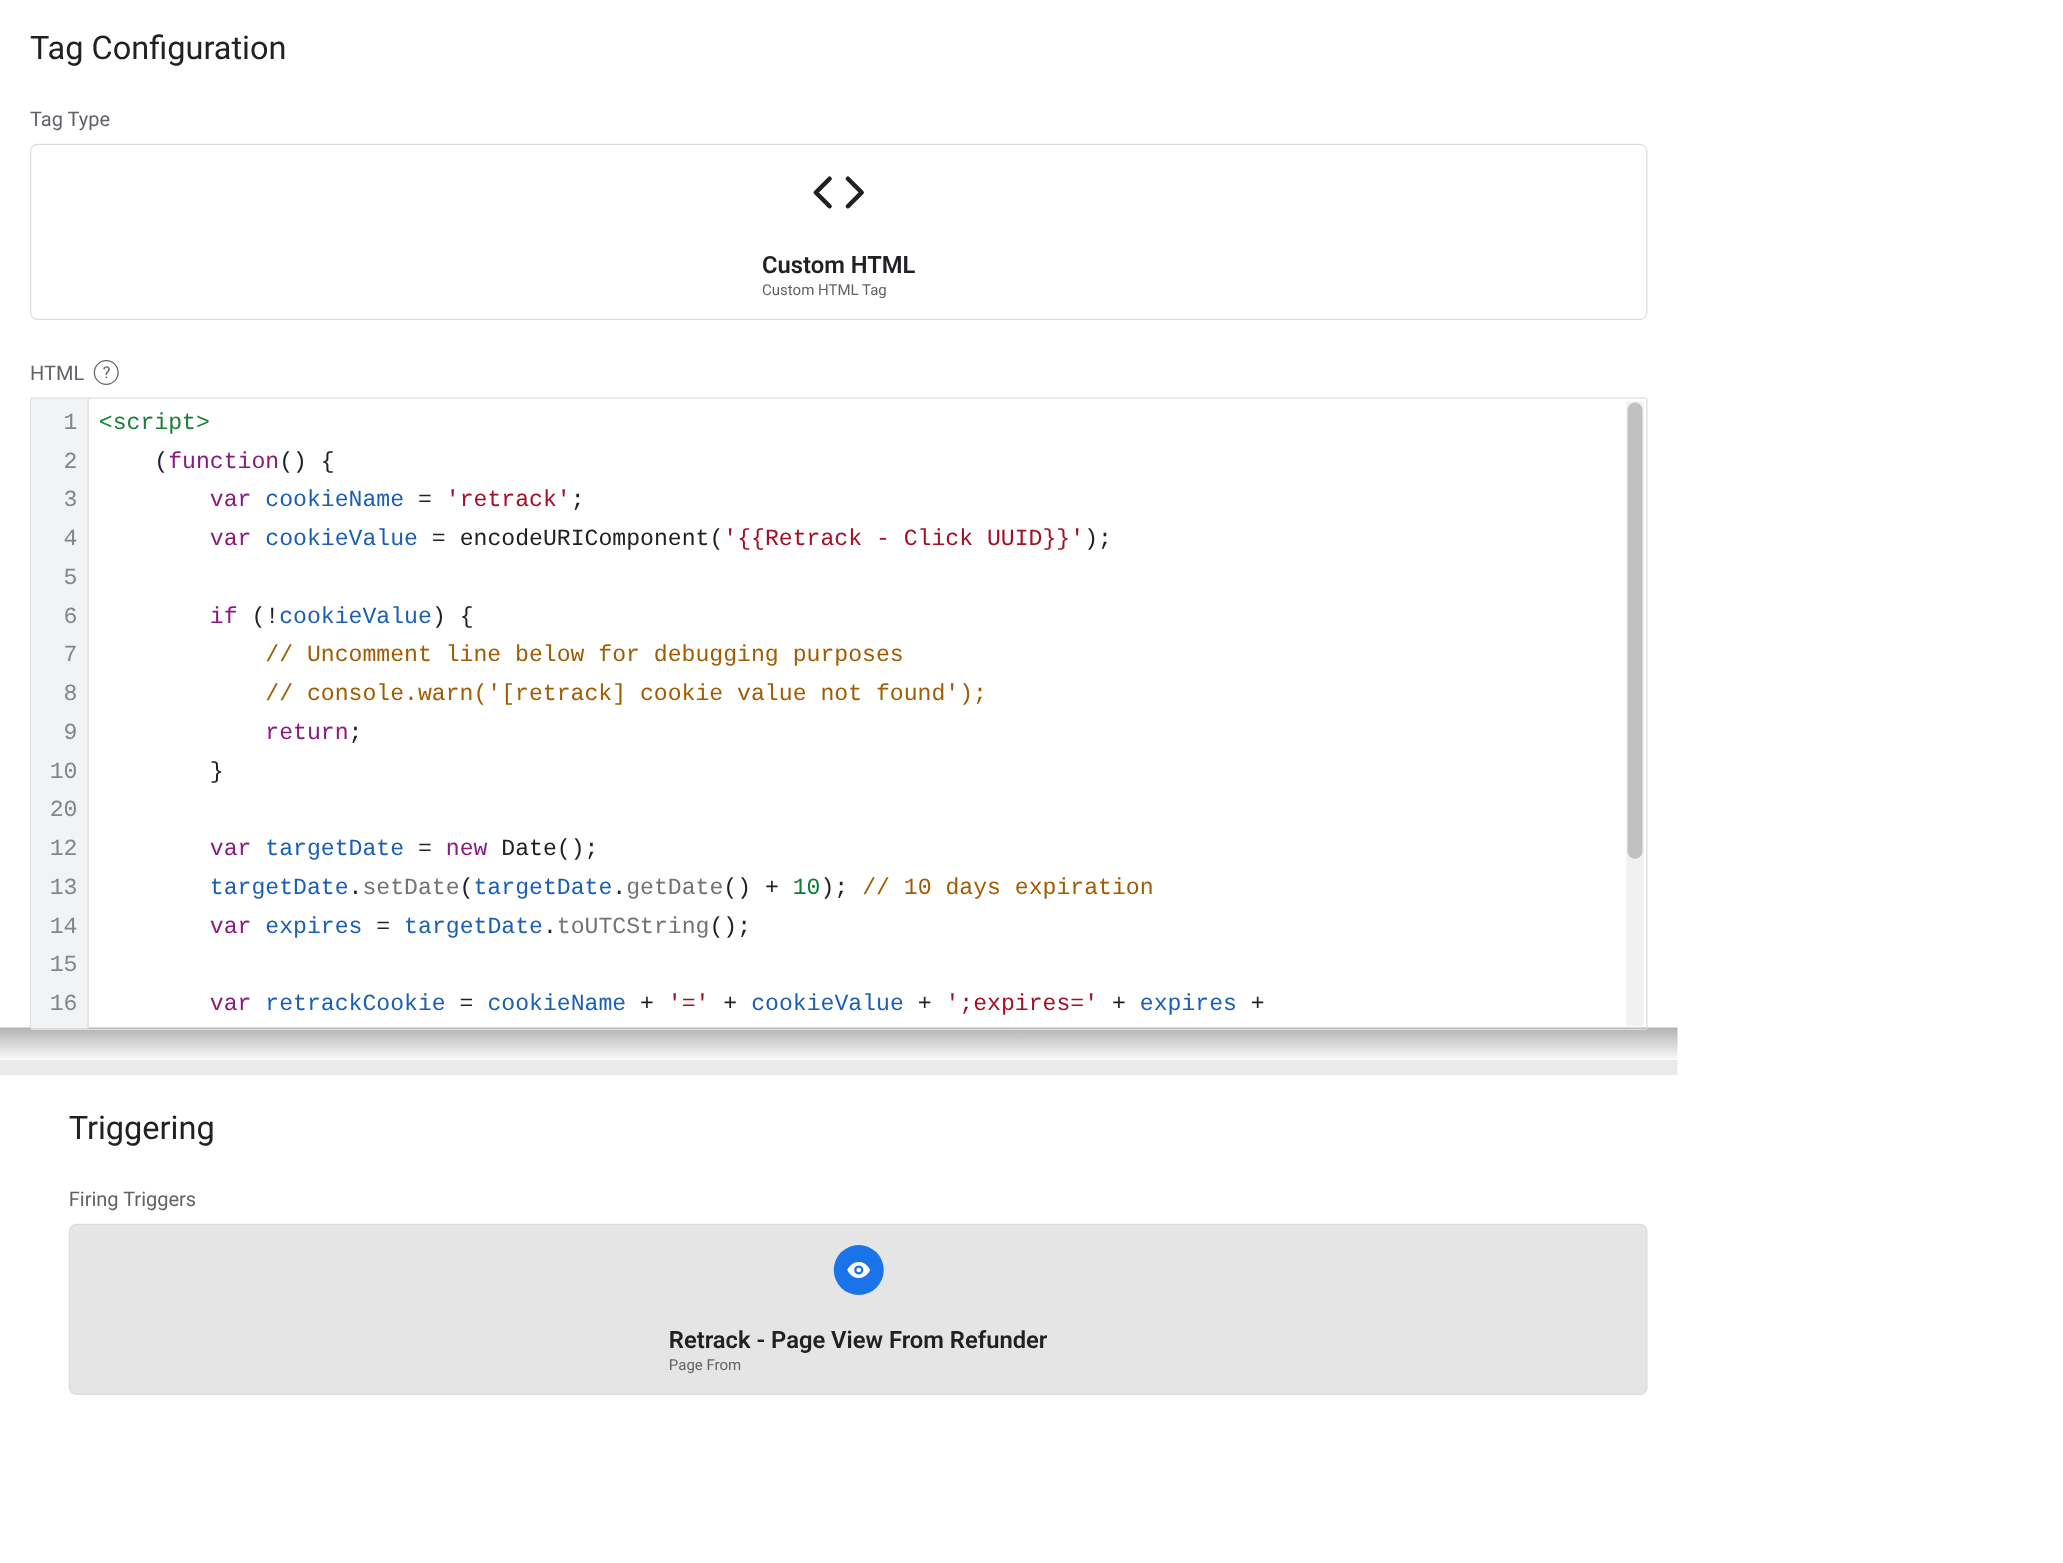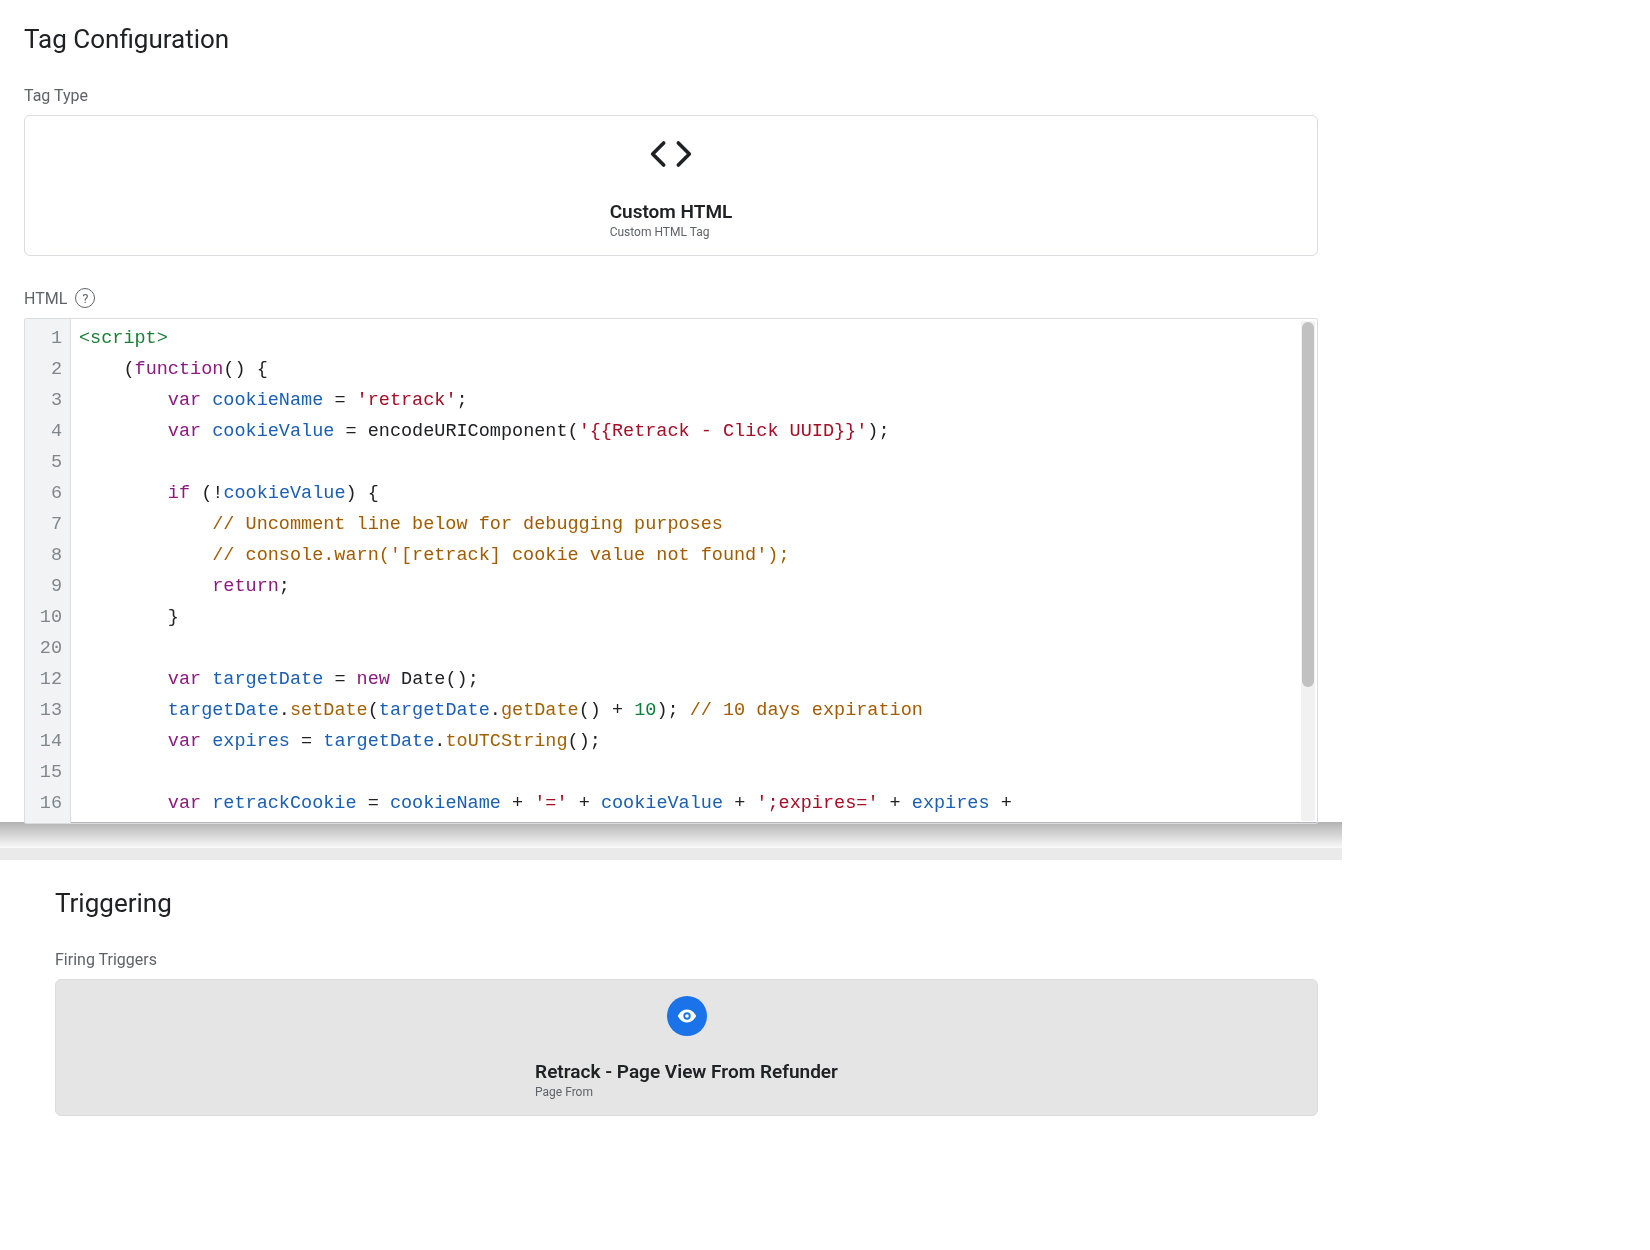--- a/index.html
+++ b/index.html
@@ -112,21 +112,21 @@
     border-radius: 6px;
   }
 
   
   .tok-tag  { color: #1a7f37; } 
   .tok-kw   { color: #8b1a7f; } 
   .tok-var  { color: #1a5fb4; } 
   .tok-str  { color: #a40e26; } 
   .tok-num  { color: #0b7d3b; } 
   .tok-com  { color: #a15c00; } 
-  .tok-fn   { color: #a16207; }
+  .tok-fn   { color: #737373; }
   .tok-op   { color: #202124; }
   .tok-id   { color: #202124; }
 
   .divider {
     height: 26px;
     background: linear-gradient(to bottom, rgba(0,0,0,0.30), rgba(0,0,0,0.02));
     margin-top: -2px;
   }
   .divider-gap { height: 12px; background:#eaeaea; }
 

